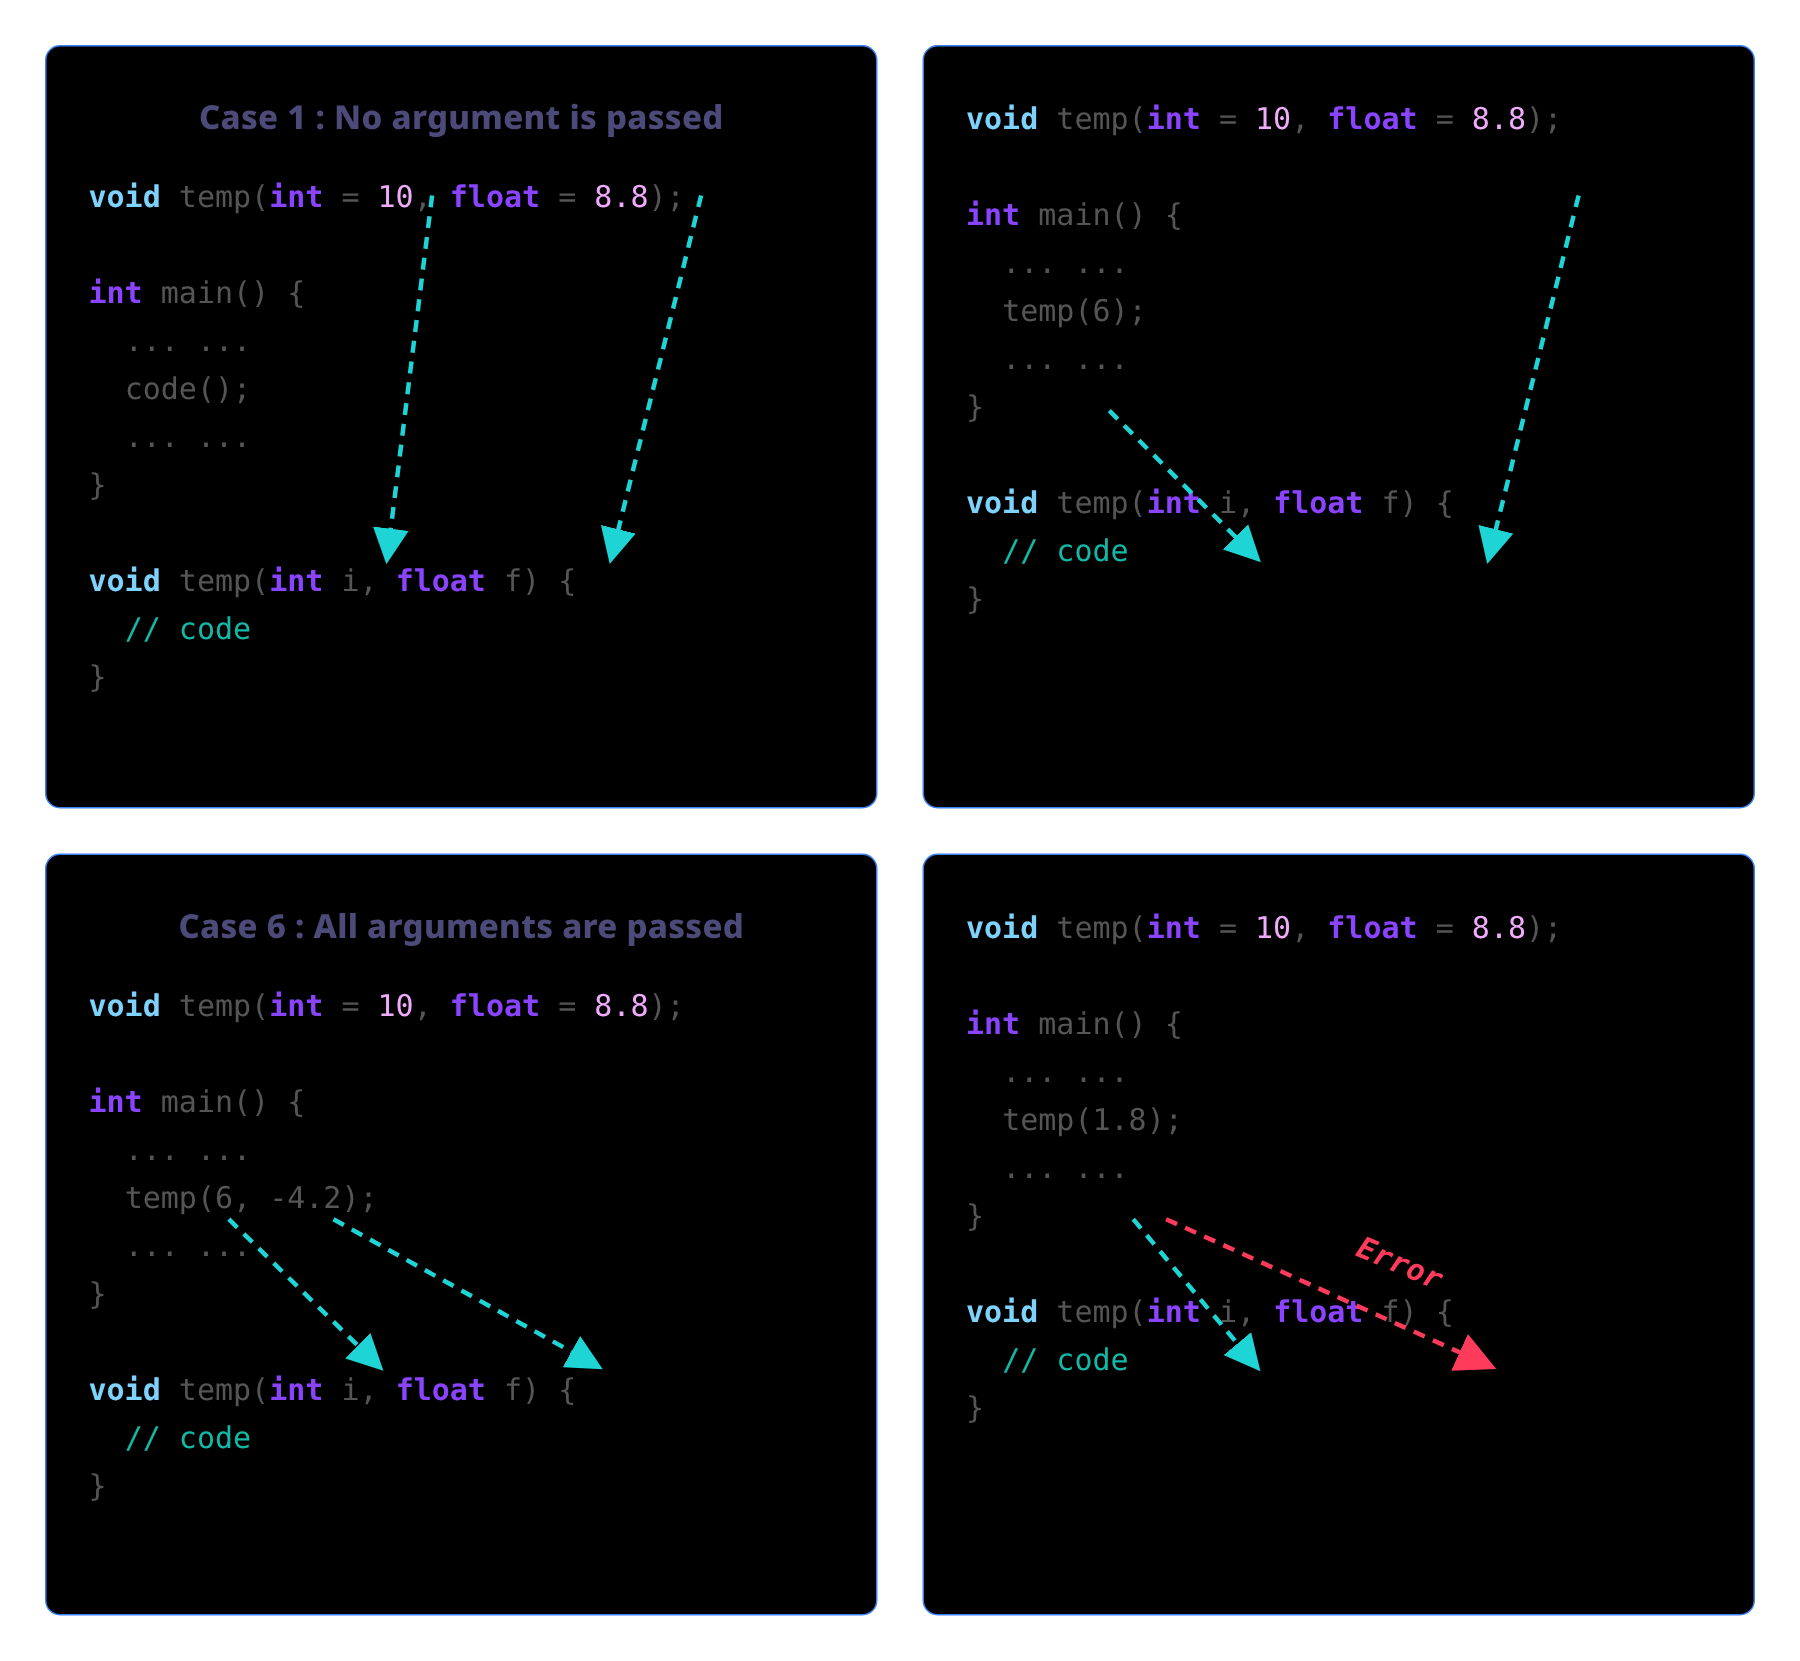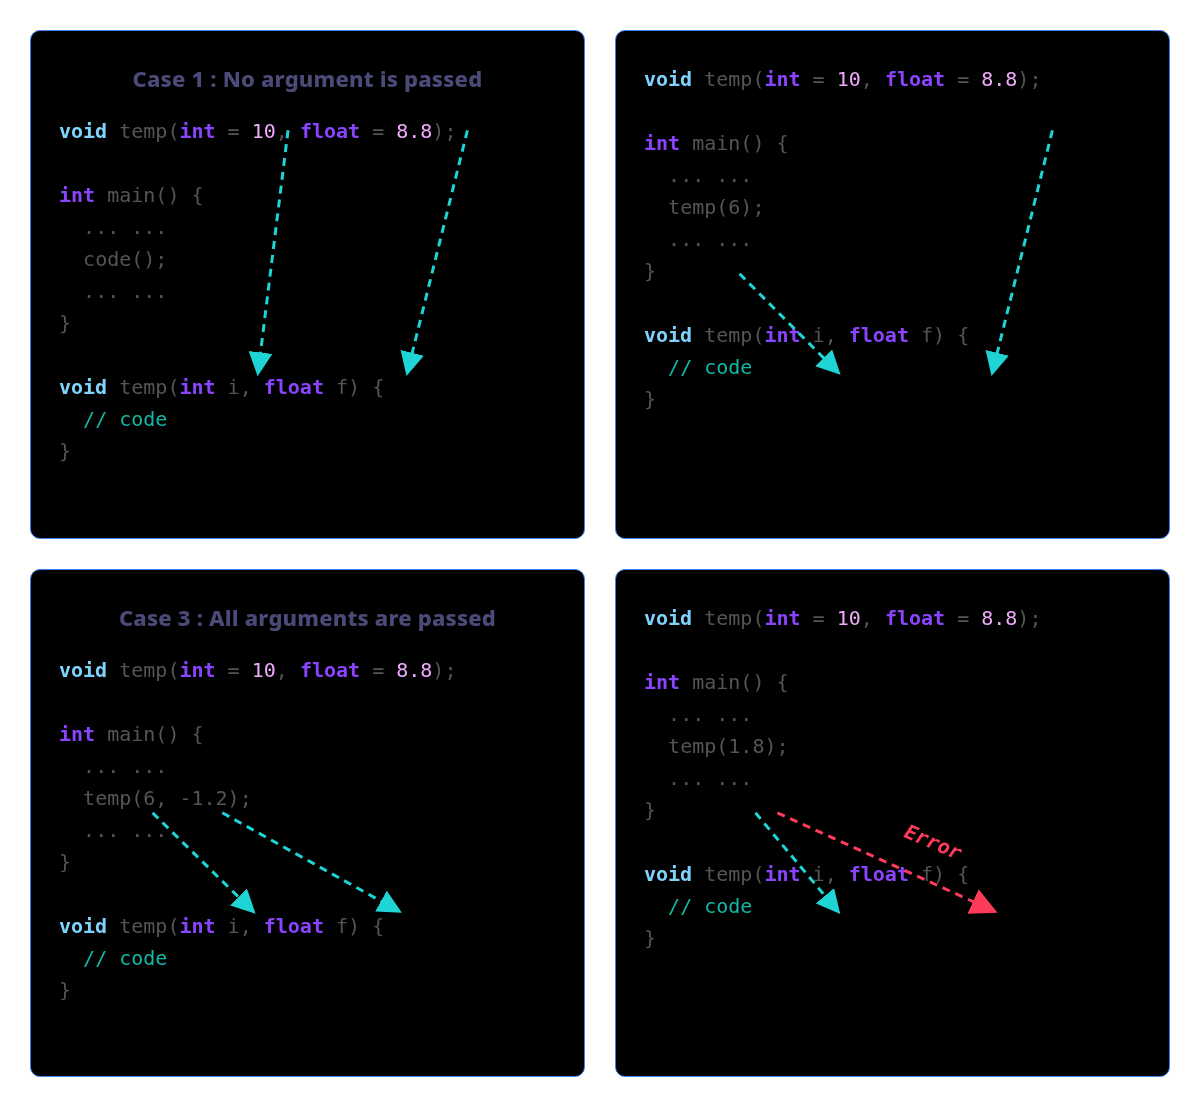--- a/index.html
+++ b/index.html
@@ -114,26 +114,26 @@
         </marker>
       </defs>
 
       <line x1="124" y1="242" x2="222" y2="340" stroke="#1fd4d4" stroke-width="3" stroke-dasharray="8 6" marker-end="url(#ah2)"></line>
 
       <line x1="438" y1="98" x2="378" y2="340" stroke="#1fd4d4" stroke-width="3" stroke-dasharray="8 6" marker-end="url(#ah2)"></line>
     </svg>
   </div>
 
   <div class="panel">
-    <div class="title">Case 3 : All arguments are passed</div>
+    <div class="title">Case 6 : All arguments are passed</div>
 <pre class="code"><span class="kw-void">void</span> <span>temp</span>(<span class="kw-int">int</span> = <span class="num">10</span>, <span class="kw-float">float</span> = <span class="num">8.8</span>);
 
 <span class="kw-int">int</span> <span>main</span>() {
   <span>... ...</span>
-  <span>temp(6, -1.2);</span>
+  <span>temp(6, -4.2);</span>
   <span>... ...</span>
 }
 
 <span class="kw-void">void</span> <span>temp</span>(<span class="kw-int">int</span> <span>i</span>, <span class="kw-float">float</span> <span>f</span>) {
   <span class="comment">// code</span>
 }</pre>
     <svg class="overlay" viewBox="0 0 555 505">
       <defs>
         <marker id="ah3" viewBox="0 0 10 10" refX="8" refY="5" markerWidth="8" markerHeight="8" orient="auto-start-reverse">
           <path d="M0 0 L10 5 L0 10 Z" fill="#1fd4d4"></path>

